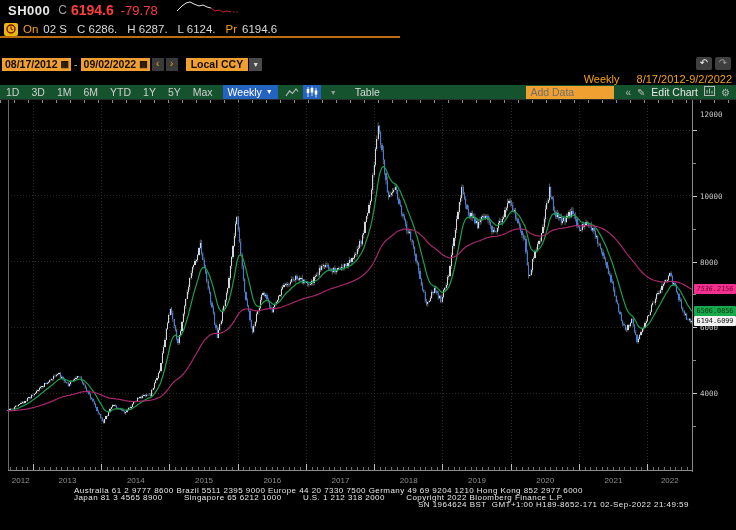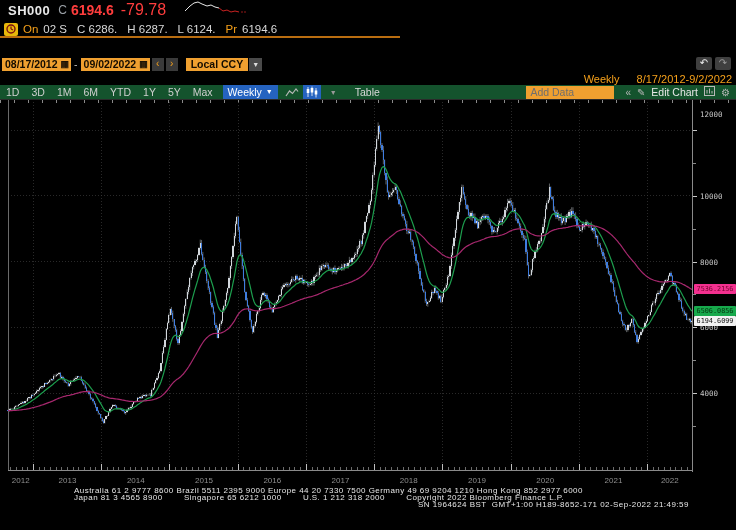--- a/index.html
+++ b/index.html
@@ -4,21 +4,21 @@
 <style>
   html,body{margin:0;padding:0;background:#000;width:736px;height:530px;overflow:hidden;
     font-family:"Liberation Sans",sans-serif;-webkit-font-smoothing:none;}
   #screen{position:relative;width:736px;height:530px;background:#000;}
 
   
   .titlebar{position:absolute;top:0;left:0;width:584px;height:20px;display:flex;align-items:center;padding-left:8px;box-sizing:border-box;}
   .ticker{color:#e8e8e8;font-size:13px;font-weight:bold;letter-spacing:.5px;}
   .pglyph{color:#9aa0a6;font-size:12px;margin:0 4px 0 8px;}
   .lastpx{color:#ff3d3d;font-size:14px;font-weight:bold;}
-  .chg{color:#ff3d3d;font-size:16px;margin-left:7px;}
+  .chg{color:#ff3d3d;font-size:13px;margin-left:7px;}
   .spark{margin-left:18px;}
 
   
   .quoterow{position:absolute;top:21px;left:0;width:736px;height:16px;display:flex;align-items:center;padding-left:4px;box-sizing:border-box;font-size:11.5px;}
   .clockbox{width:14px;height:13px;background:#e8b80a;border-radius:2px;margin-right:5px;display:flex;align-items:center;justify-content:center;}
   .olbl{color:#f5a01a;margin-right:5px;}
   .qval{color:#d9d9d9;margin-right:10px;}
   .underline-orange{position:absolute;top:36px;left:0;width:400px;height:2px;background:#b96d10;}
 
   
@@ -65,21 +65,21 @@
     border-top:1px solid #2a2a2a;}
 
   
   .plotwrap{position:absolute;top:100px;left:0;width:692px;height:392px;}
   .axis{position:absolute;top:100px;left:692px;width:44px;height:372px;border-left:1px solid #8a8a8a;}
   .ylab{position:absolute;left:7px;color:#c8c8c8;font-size:7.5px;font-family:"DejaVu Sans Mono",monospace;}
   .ytick{position:absolute;left:0;width:4px;height:1px;background:#c8c8c8;}
   .ytick.minor{width:3px;background:#8a8a8a;}
   .tag{position:absolute;left:1px;width:42px;height:10px;border-radius:1px;
     font-family:"DejaVu Sans Mono",monospace;font-size:6.8px;display:flex;align-items:center;justify-content:center;white-space:nowrap;}
-  .tag.pink{background:#f3308f;color:#70042c;}
+  .tag.pink{background:#f3308f;color:#70042c;font-style:italic;}
   .tag.green{background:#17a94c;color:#04330f;}
   .tag.white{background:#f2f2f2;color:#101010;}
 
   
   .footer{position:absolute;top:487px;left:0;width:736px;color:#e6e6e6;
     font-family:Liberation Sans, sans-serif;font-size:8px;letter-spacing:.45px;line-height:7px;}
   .fl{white-space:pre;}
   .fl1{margin-left:74px;}
   .fl2{margin-left:74px;}
   .fl3{margin-left:418px;}

